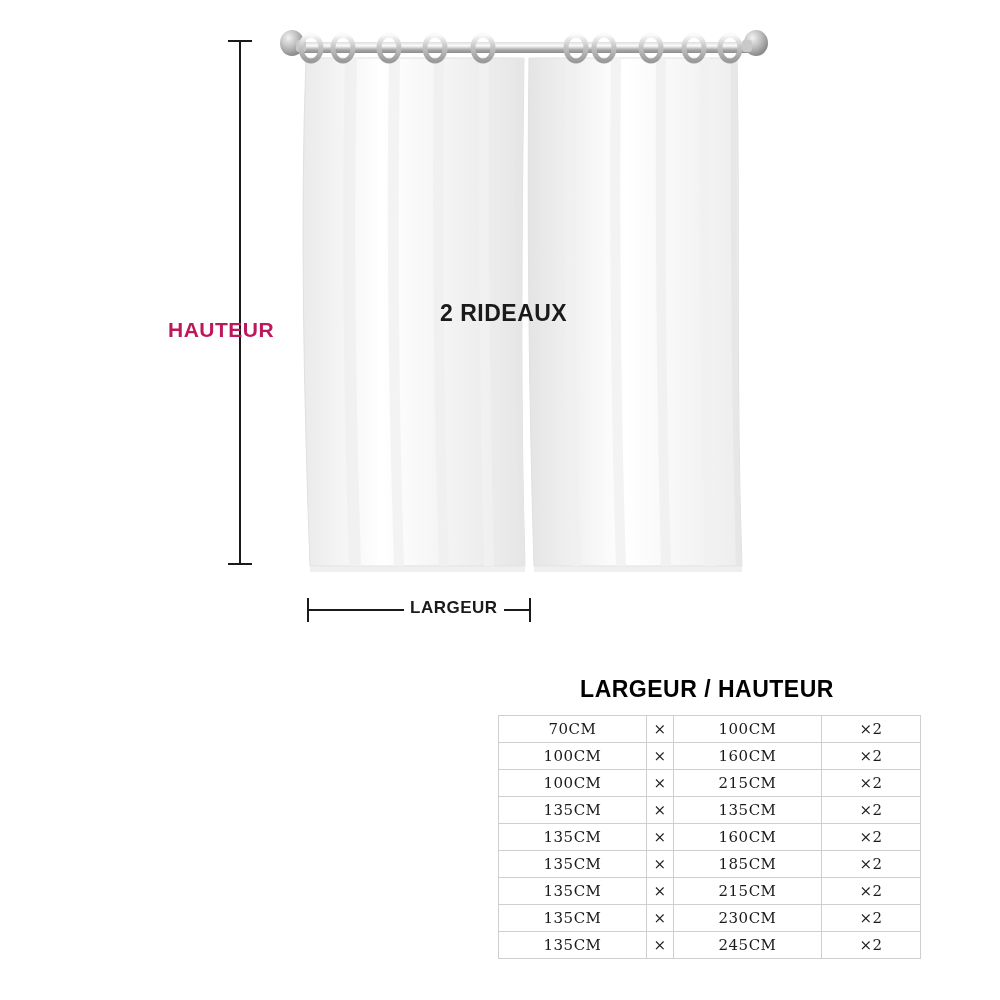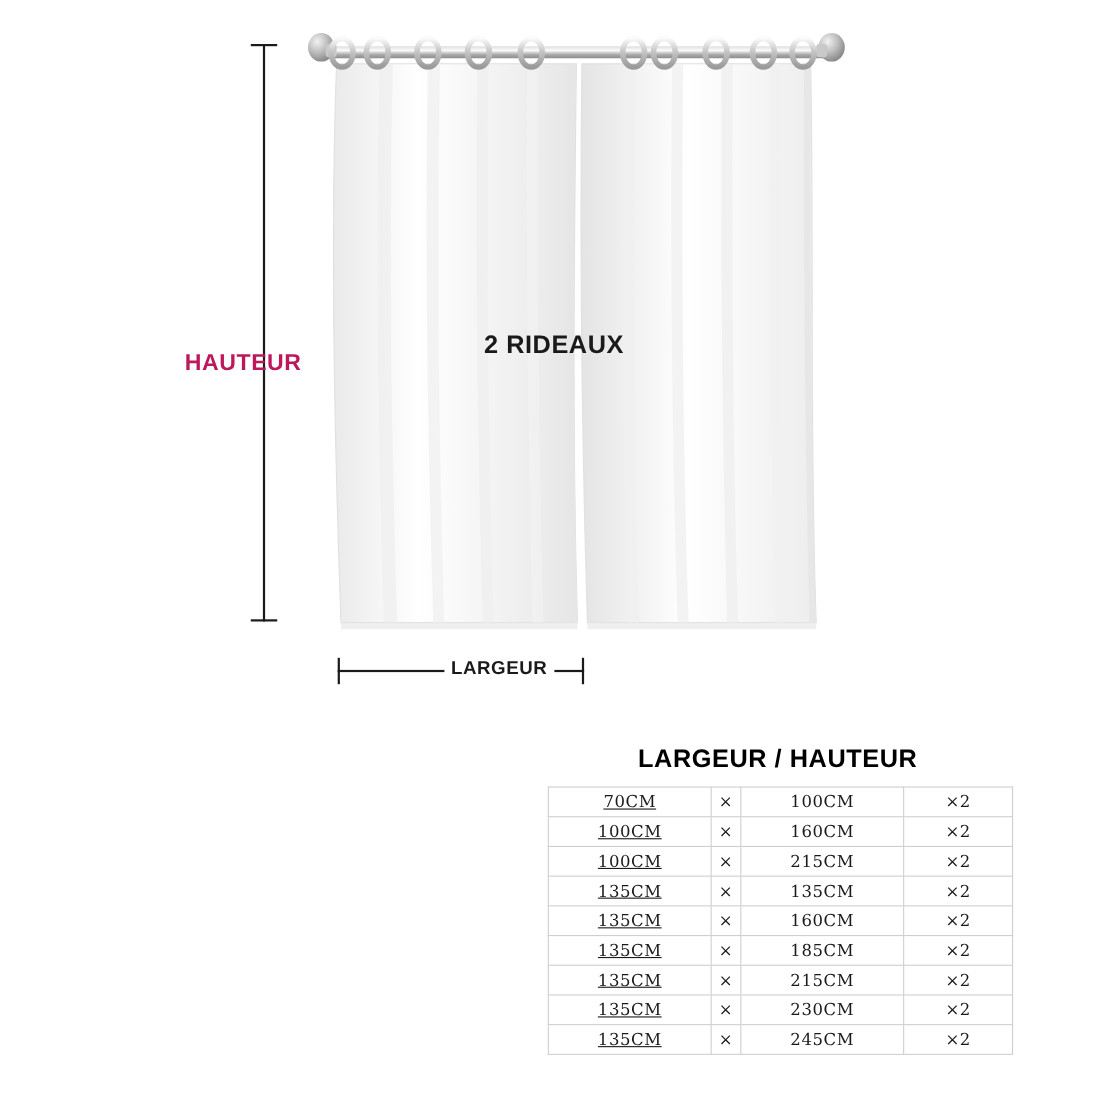--- a/index.html
+++ b/index.html
@@ -133,21 +133,21 @@
   table.size-table td {
     border: 1px solid #cfcfcf;
     height: 26px;
     font-family: "DejaVu Serif", serif;
     font-size: 15px;
     color: #1a1a1a;
     text-align: center;
     padding: 0;
     letter-spacing: 0.5px;
   }
-  td.c-width { width: 147px; text-decoration: underline; }
+  td.c-width { width: 147px; }
   td.c-x     { width: 26px; font-size: 13px; }
   td.c-height{ width: 147px; }
   td.c-qty   { width: 98px; font-size: 14px; }
 </style>
 </head>
 <body>
 
 <div id="illustration">
 
   <svg id="curtain-svg" width="1000" height="650" viewBox="0 0 1000 650">

